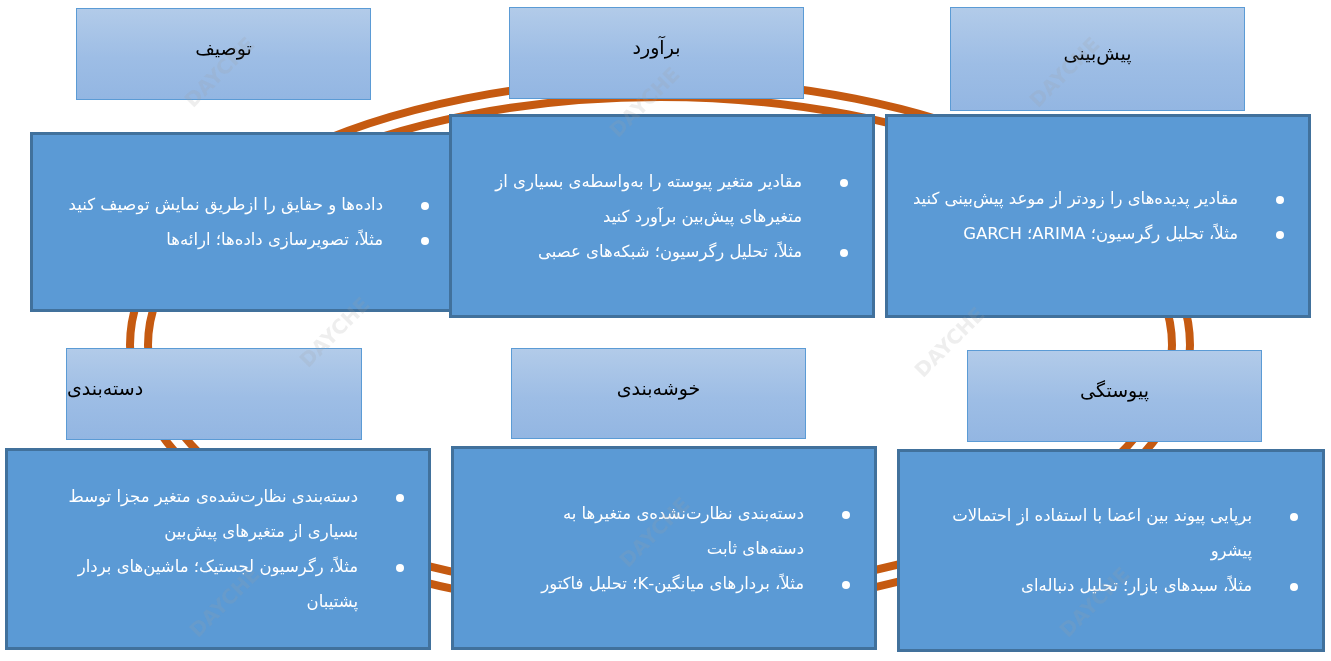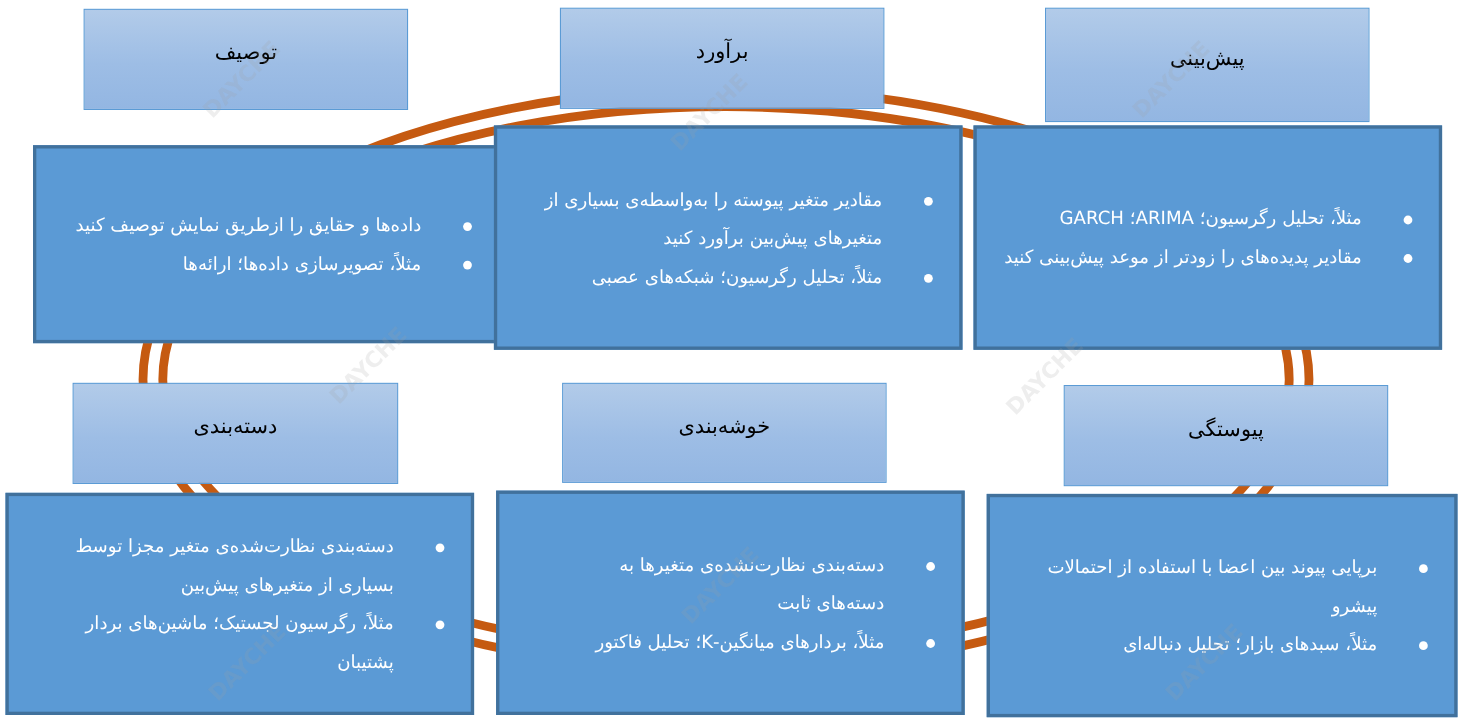--- a/index.html
+++ b/index.html
@@ -89,26 +89,26 @@
       <li>مقادیر متغیر پیوسته را به‌واسطه‌ی بسیاری از متغیرهای پیش‌بین برآورد کنید</li>
       <li>مثلاً، تحلیل رگرسیون؛ شبکه‌های عصبی</li>
     </ul>
   </div>
 
   <div class="title-box" style="left:950px; top:7px; width:295px; height:104px;">
     <span>پیش‌بینی</span>
   </div>
   <div class="content-box" style="left:885px; top:114px; width:426px; height:204px;">
     <ul>
+      <li>مقادیر پدیده‌های را زودتر از موعد پیش‌بینی کنید</li>
       <li>مثلاً، تحلیل رگرسیون؛ ARIMA؛ GARCH</li>
-      <li>مقادیر پدیده‌های را زودتر از موعد پیش‌بینی کنید</li>
     </ul>
   </div>
 
-  <div class="title-box" style="left:66px; top:348px; width:296px; height:92px;">
+  <div class="title-box" style="left:66px; top:348px; width:296px; height:92px;justify-content:flex-end;">
     <span>دسته‌بندی</span>
   </div>
   <div class="content-box" style="left:5px; top:448px; width:426px; height:202px;">
     <ul>
       <li>دسته‌بندی نظارت‌شده‌ی متغیر مجزا توسط بسیاری از متغیرهای پیش‌بین</li>
       <li>مثلاً، رگرسیون لجستیک؛ ماشین‌های بردار پشتیبان</li>
     </ul>
   </div>
 
   <div class="title-box" style="left:511px; top:348px; width:295px; height:91px;">

